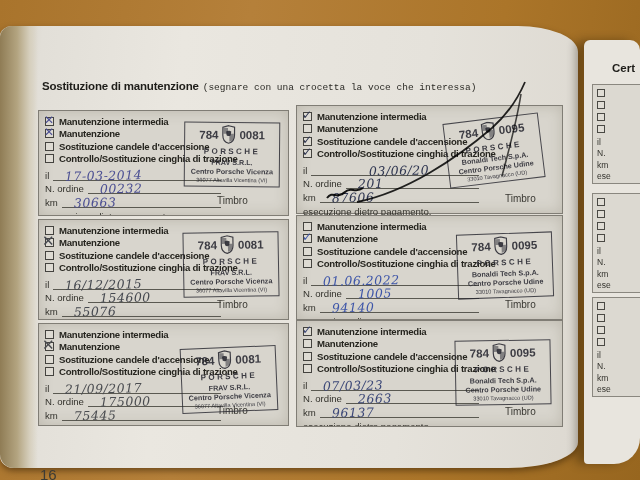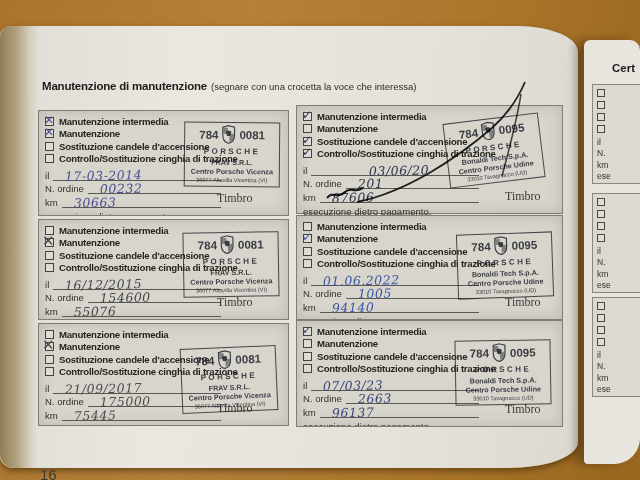--- a/index.html
+++ b/index.html
@@ -9,21 +9,21 @@
   
   .page-main{position:absolute;left:0;top:26px;width:578px;height:442px;
     background:linear-gradient(95deg,#cfc8ba 0%,#e2dfd8 7%,#eae7e0 30%,#e5e2db 70%,#ddd9d1 100%);
     border-radius:12px 60px 70px 14px / 10px 26px 26px 12px;
     box-shadow:0 3px 6px rgba(55,33,5,.55);}
   .left-edge{position:absolute;left:0;top:0;width:38px;height:100%;
     background:linear-gradient(90deg,#8f7c55 0%,#b3a480 45%,#d6cfbd 78%,rgba(234,231,224,0) 100%);
     border-radius:12px 0 0 14px;}
   .page-title{position:absolute;left:42px;top:50px;white-space:nowrap;color:#1e1d19;}
   .pt-main{font-size:11.5px;font-weight:bold;letter-spacing:-0.2px;}
-  .pt-note{font-size:9.5px;margin-left:4px;color:#2c2b26;}
+  .pt-note{font-size:9.5px;margin-left:4px;color:#2c2b26;font-family:Liberation Mono, monospace;}
   .pagenum{position:absolute;left:40px;top:440px;font-size:15px;color:#3c3b35;}
   
   .entry{position:absolute;background:#d8d5cd;border:1px solid #807d75;
     box-shadow:inset 0 0 14px rgba(120,112,95,.28);padding:4px 6px;box-sizing:border-box;overflow:hidden;}
   .e0{left:38px;top:84px;width:251px;height:106px;}
   .e1{left:296px;top:79px;width:267px;height:109px;overflow:visible;}
   .e2{left:38px;top:193px;width:251px;height:101px;}
   .e3{left:296px;top:189px;width:267px;height:105px;}
   .e4{left:38px;top:297px;width:251px;height:103px;}
   .e5{left:296px;top:294px;width:267px;height:107px;}
@@ -34,21 +34,21 @@
   .e2 .mark,.e4 .mark{font-size:15px;left:-4px;top:-5px;}
   .chk-label{font-size:9.6px;font-weight:bold;color:#26251f;letter-spacing:-0.25px;white-space:nowrap;}
   .fields{margin-top:2px;width:176px;}
   .field{display:flex;align-items:flex-end;height:13.5px;}
   .f-label{font-size:9.6px;color:#33322c;flex:none;padding-right:4px;}
   .f-line{flex:1;border-bottom:1px solid #5a5951;position:relative;height:100%;}
   .hw{position:absolute;left:12px;bottom:-3px;font-family:"DejaVu Serif",serif;font-style:italic;
     font-size:12.5px;white-space:nowrap;transform:rotate(-1.2deg);letter-spacing:.5px;}
   .e1 .f-il .hw{left:58px;}
   .esec{font-size:9.6px;color:#33322c;margin-top:3px;}
-  .timbro{position:absolute;font-size:12px;color:#3a3933;bottom:9px;left:178px;font-family:Liberation Serif, serif;}
+  .timbro{position:absolute;font-size:10px;color:#3a3933;bottom:9px;left:178px;}
   .e1 .timbro,.e3 .timbro,.e5 .timbro{left:208px;}
   
   .stamp{position:absolute;width:96px;border:1.7px solid rgba(38,38,46,.82);
     color:rgba(43,43,52,.9);text-align:center;padding:2px 1px;box-sizing:border-box;background:transparent;}
   .e0 .stamp{right:8px;top:11px;transform:rotate(.5deg);}
   .e1 .stamp{right:20px;top:12px;transform:rotate(-7deg);}
   .e2 .stamp{right:9px;top:12px;transform:rotate(-1deg);}
   .e3 .stamp{right:9px;top:17px;transform:rotate(-2deg);}
   .e4 .stamp{right:11px;top:23px;transform:rotate(-2.5deg);}
   .e5 .stamp{right:11px;top:19px;transform:rotate(-1deg);}
@@ -67,21 +67,21 @@
   .np-sq{display:block;width:8px;height:8px;border:1.3px solid #4a4944;background:#e0ddd5;margin:0 0 4px 0;box-sizing:border-box;}
   .np-frag{font-size:8.5px;color:#33322c;line-height:1.35;}
 </style>
 </head>
 <body>
 
 <div class="scene">
   <div class="page-main">
     <div class="left-edge"></div>
     <div class="page-title">
-      <span class="pt-main">Manutenzione di manutenzione</span><span class="pt-note">(segnare con una crocetta la voce che interessa)</span>
+      <span class="pt-main">Sostituzione di manutenzione</span><span class="pt-note">(segnare con una crocetta la voce che interessa)</span>
     </div>
     <div id="entries-host">
         <div class="entry e0">
     <div class="chk">
       <span class="box">
               <span class="mark" style="color: rgb(75, 79, 147);">✕</span>
             </span>
       <span class="chk-label">Manutenzione intermedia</span>
     </div>
     <div class="chk">

